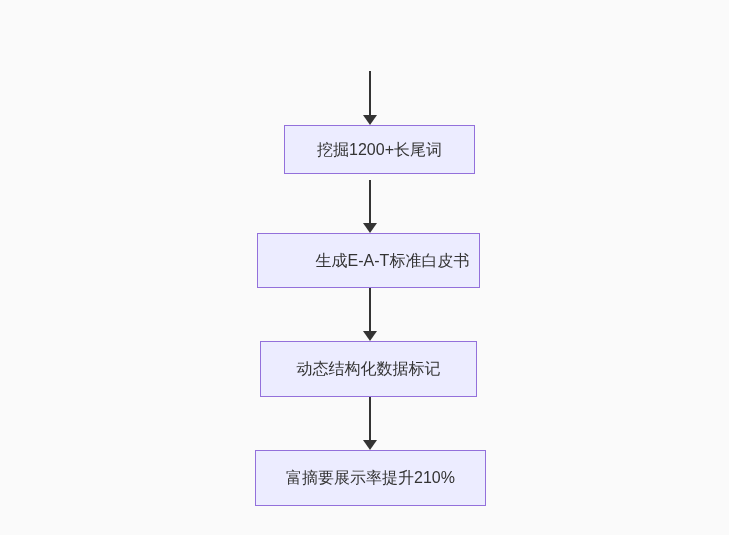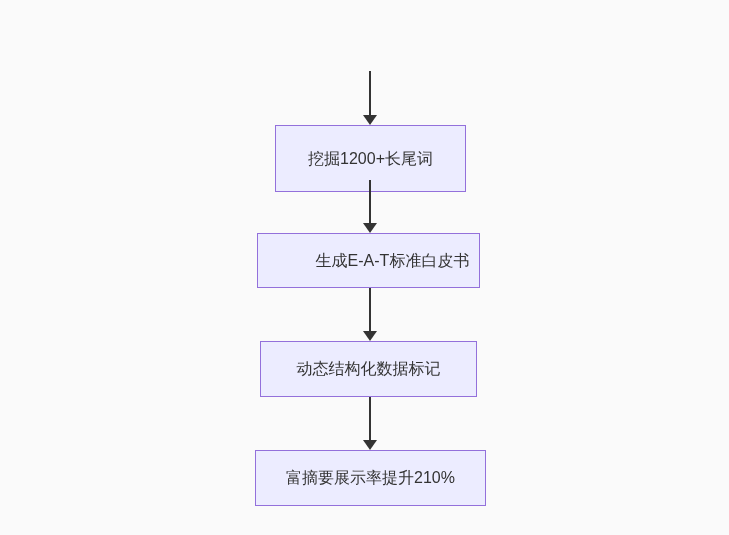--- a/index.html
+++ b/index.html
@@ -29,21 +29,21 @@
     border: 1.5px solid var(--node-border);
     color: var(--node-text);
     font-size: 16px;
     line-height: 1.2;
     display: flex;
     align-items: center;
     justify-content: center;
     text-align: center;
   }
   .n1 { left: 297px; top: 14px;  width: 146px; height: 57px; }
-  .n2 { left: 275px; top: 125px; width: 191px; height: 67px; }
+  .n2 { left: 284px; top: 125px; width: 191px; height: 49px; }
   .n3 { left: 257px; top: 233px; width: 223px; height: 55px; padding-left: 48px; }
   .n4 { left: 260px; top: 341px; width: 217px; height: 56px; text-align: center; }
   .n5 { left: 255px; top: 450px; width: 231px; height: 56px; }
 
   .edge {
     position: absolute;
     left: 363px;          
     width: 14px;
   }
   .e1 { top: 71px;  height: 54px; }

